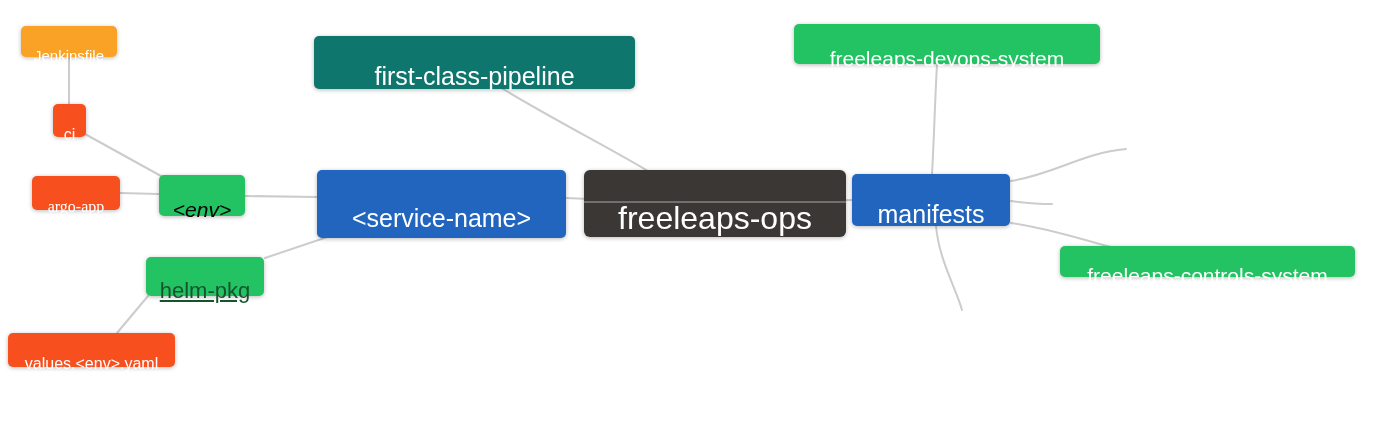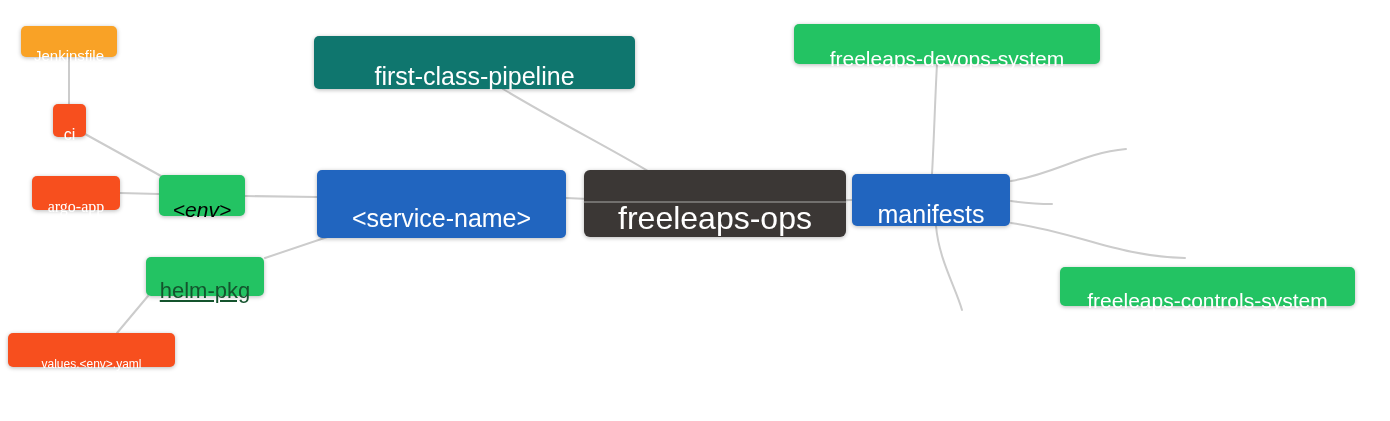--- a/index.html
+++ b/index.html
@@ -90,25 +90,25 @@
       <div class="node" style="left: 53px; top: 104px; width: 33px; height: 33px; background: rgb(247, 79, 30);">
         <span class="label" style="font-size: 16px; color: rgb(255, 255, 255);">ci</span>
       </div>
       <div class="node" style="left: 32px; top: 176px; width: 88px; height: 34px; background: rgb(247, 79, 30); font-family: Liberation Serif, serif;">
         <span class="label" style="font-size: 16px; color: rgb(255, 255, 255);">argo-app</span>
       </div>
       <div class="node" style="left: 21px; top: 26px; width: 96px; height: 31px; background: rgb(249, 162, 38);">
         <span class="label" style="font-size: 15px; color: rgb(255, 255, 255);">Jenkinsfile</span>
       </div>
       <div class="node" style="left: 8px; top: 333px; width: 167px; height: 34px; background: rgb(247, 79, 30);">
-        <span class="label" style="font-size: 12px; color: rgb(255, 255, 255);">values.&lt;env&gt;.yaml</span>
+        <span class="label" style="font-size: 16px; color: rgb(255, 255, 255);">values.&lt;env&gt;.yaml</span>
       </div>
       <div class="node" style="left: 794px; top: 24px; width: 306px; height: 40px; background: rgb(35, 195, 99);">
         <span class="label" style="font-size: 21px; color: rgb(255, 255, 255);">freeleaps-devops-system</span>
       </div>
-      <div class="node" style="left: 1060px; top: 267px; width: 295px; height: 39px; background: rgb(35, 195, 99);">
+      <div class="node" style="left: 1060px; top: 246px; width: 295px; height: 31px; background: rgb(35, 195, 99);">
         <span class="label" style="font-size: 21px; color: rgb(255, 255, 255);">freeleaps-controls-system</span>
       </div>
     </div>
   <svg class="overlay-layer" width="1390" height="421" viewBox="0 0 1390 421">
       <path d="M 584,202 L 846,202" class="edge" stroke="rgba(204,204,204,0.38)"></path>
     </svg>
 </div>
 
 </body></html>

